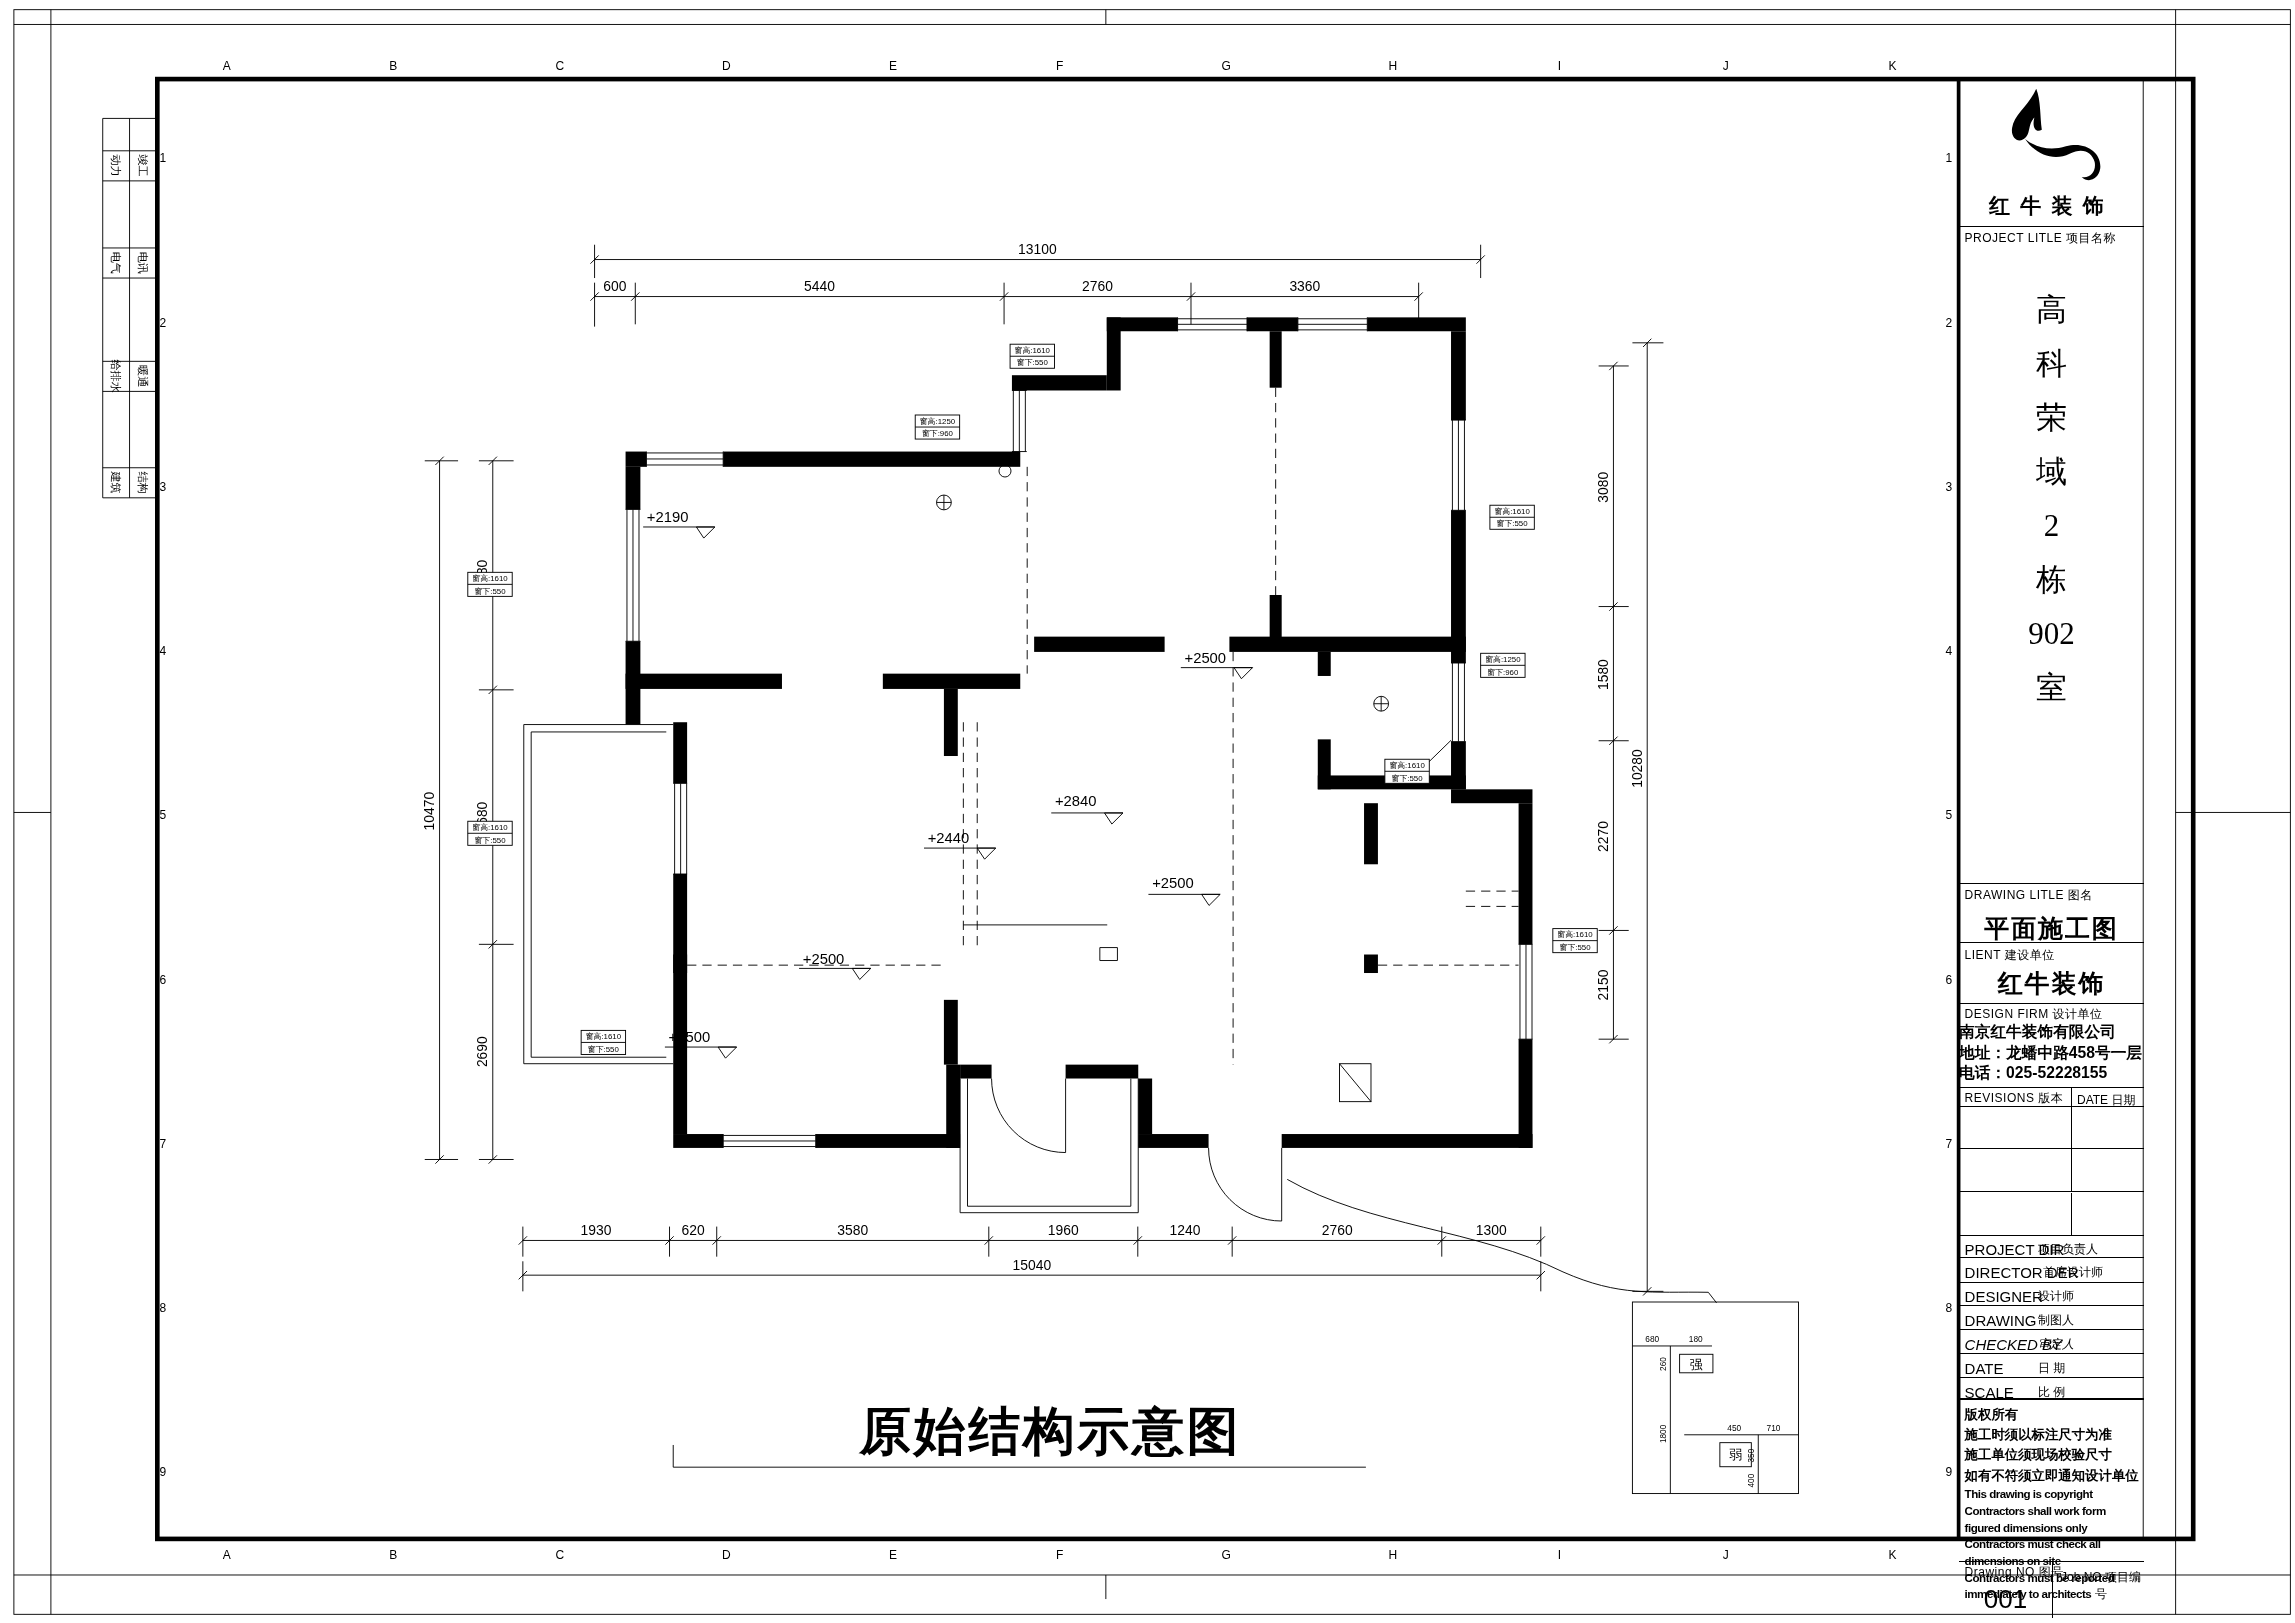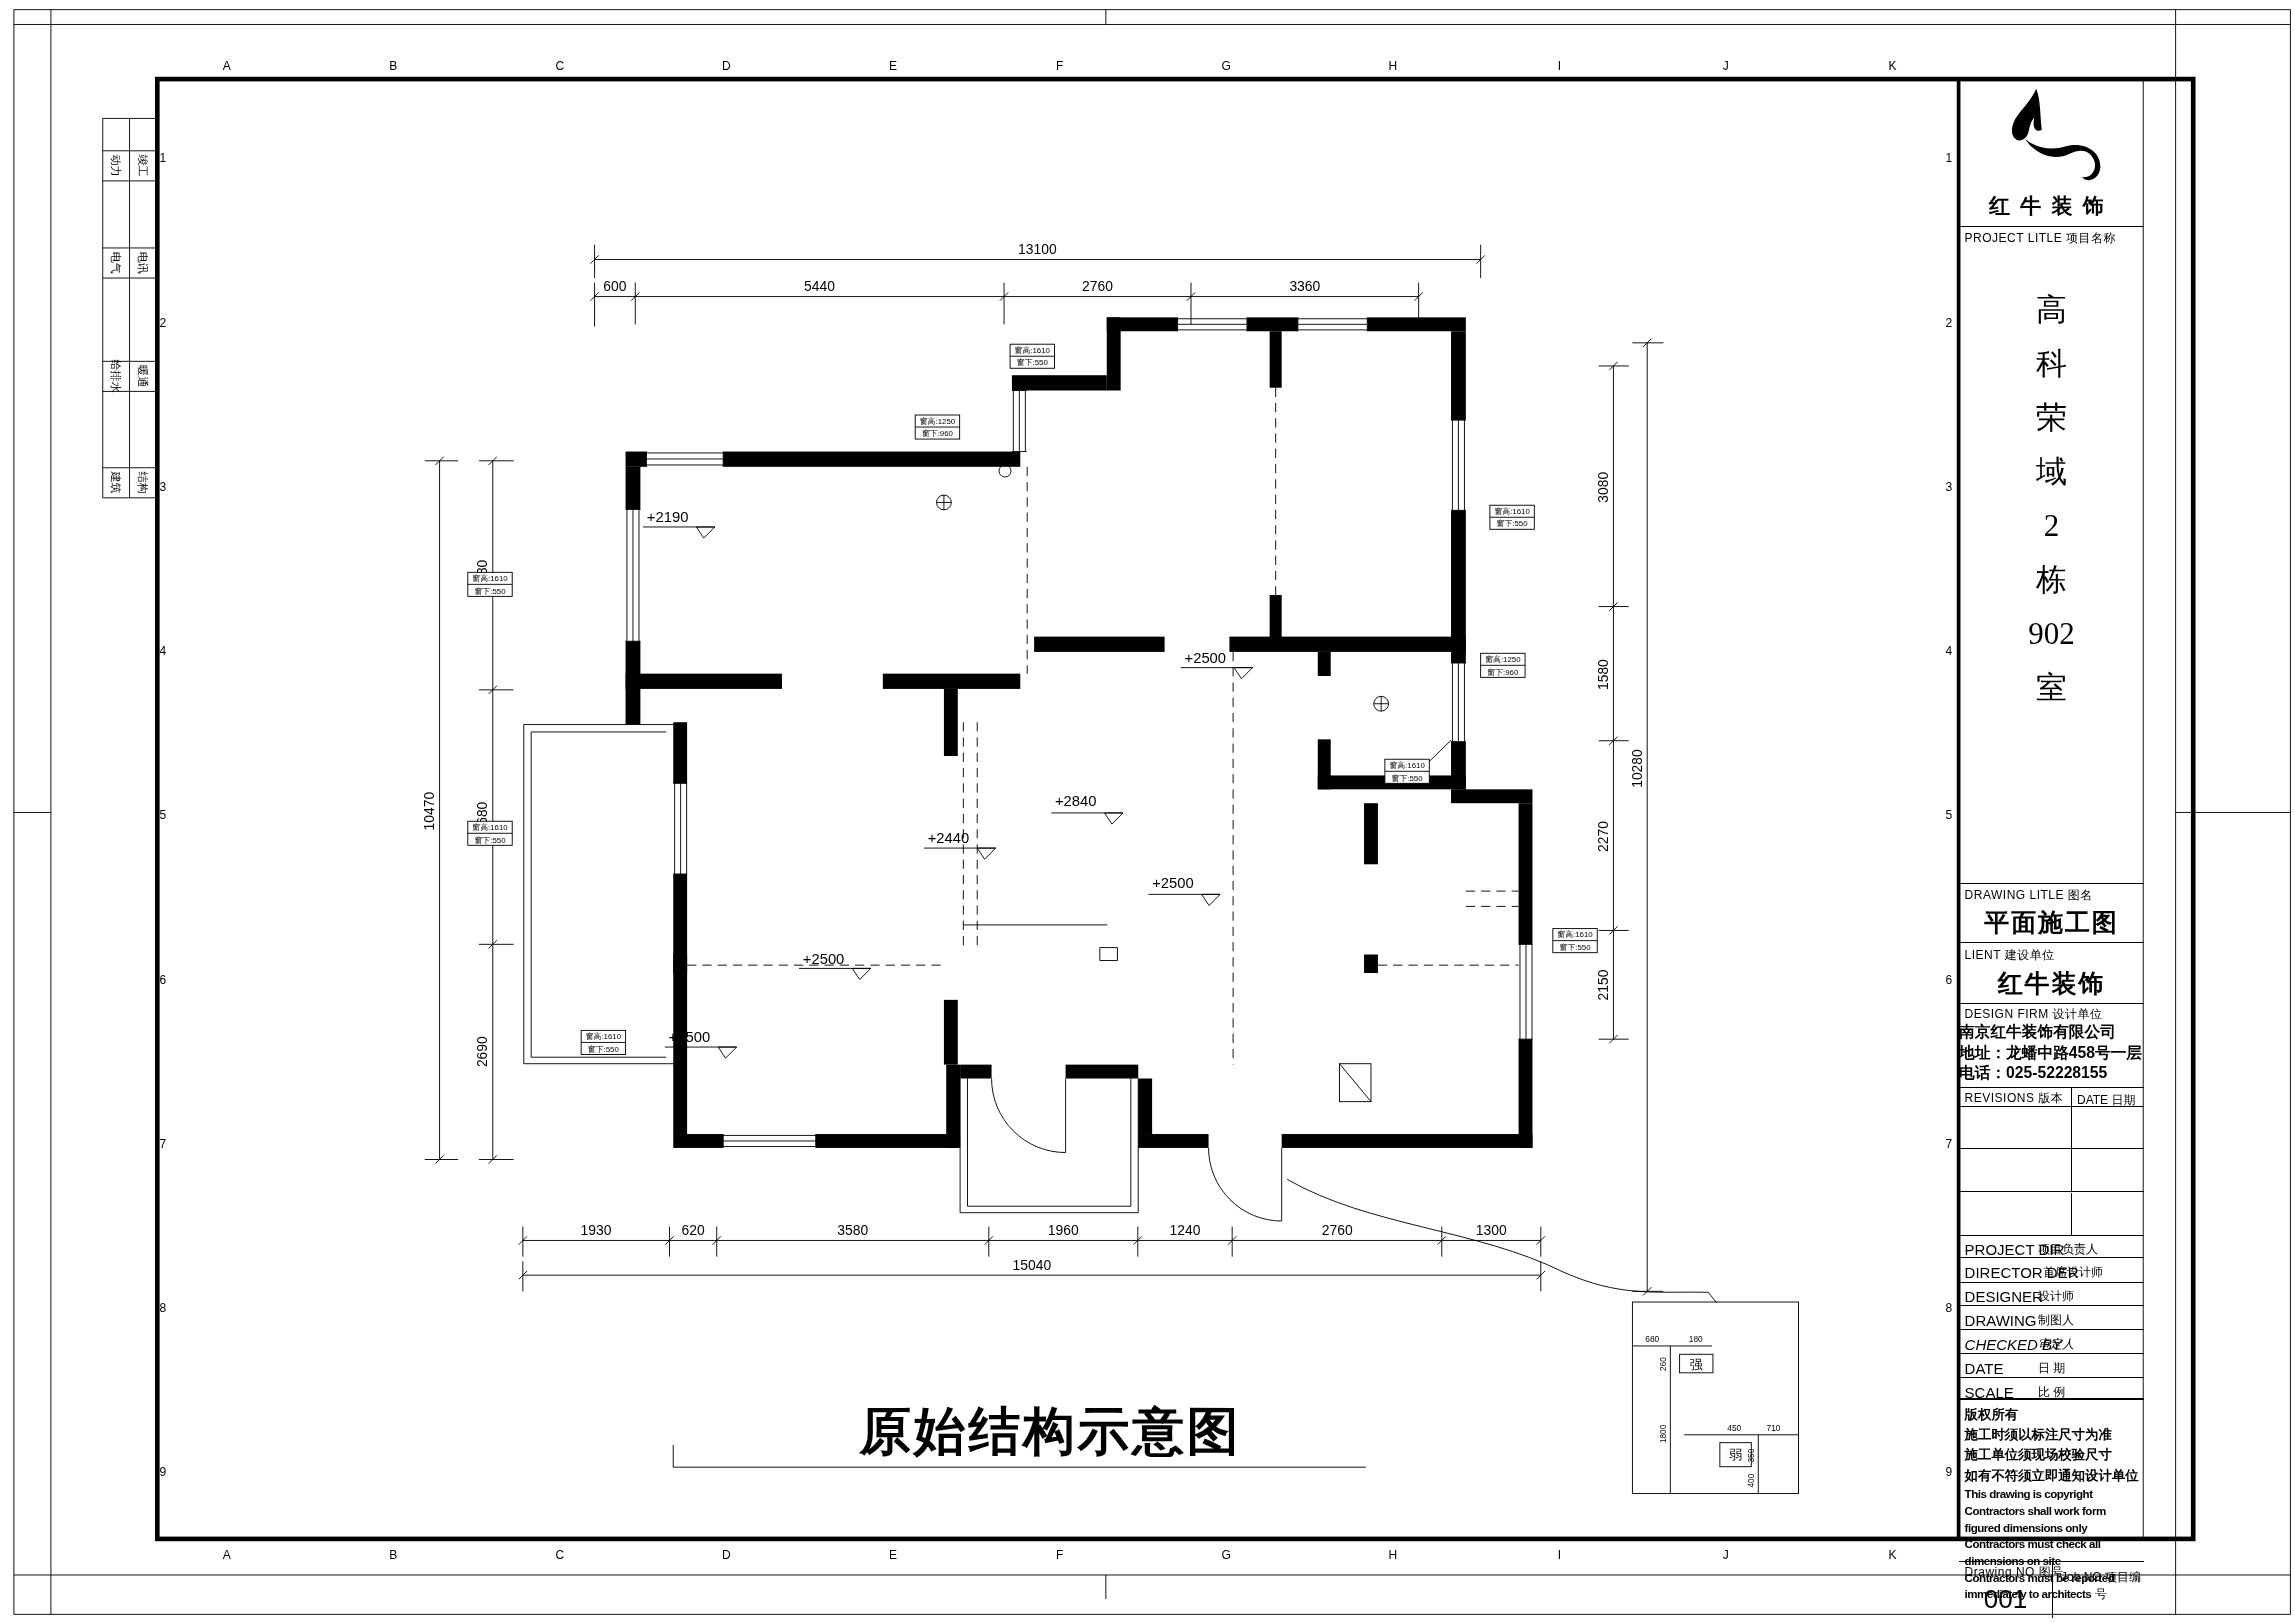--- a/index.html
+++ b/index.html
@@ -370,21 +370,21 @@
       <div>域</div>
       <div>2</div>
       <div>栋</div>
       <div>902</div>
       <div>室</div>
     </div>
   </div>
 
   <div class="tb-row" style="top:805px;height:59px;">
     <div class="tb-label">DRAWING LITLE 图名</div>
-    <div class="tb-big" style="top:22px;">平面施工图</div>
+    <div class="tb-big" style="top:28px;">平面施工图</div>
   </div>
 
   <div class="tb-row" style="top:865px;height:60px;">
     <div class="tb-label">LIENT 建设单位</div>
     <div class="tb-big" style="top:23px;">红牛装饰</div>
   </div>
 
   <div class="tb-row" style="top:924px;height:85px;">
     <div class="tb-label">DESIGN FIRM 设计单位</div>
     <div class="abs" style="left:0;top:19.4px;width:100%;text-align:left;font-size:15.7px;font-weight:700;line-height:20.4px;">

